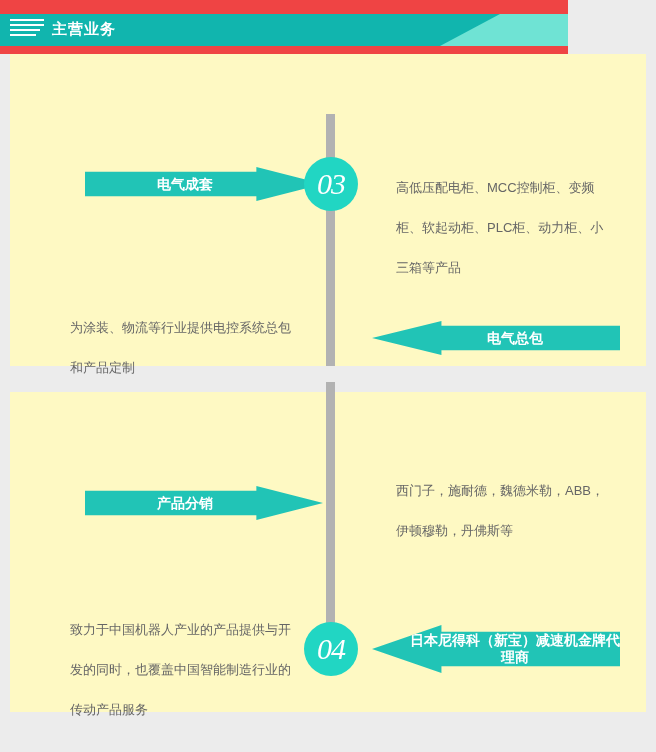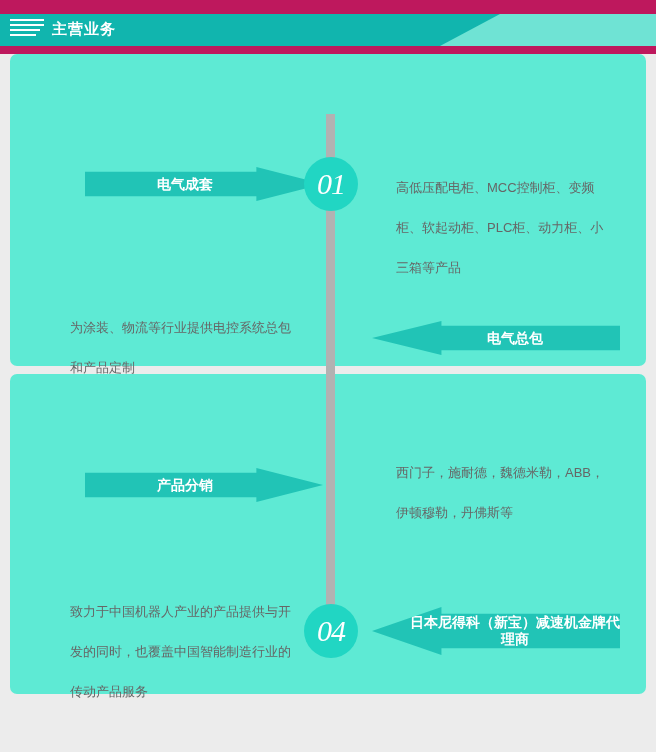--- a/index.html
+++ b/index.html
@@ -11,23 +11,23 @@
     height: 752px;
     background: #ececec;
     font-family: "Liberation Sans", sans-serif;
     color: #555;
     overflow: hidden;
   }
 
   
   .header {
     position: relative;
-    width: 656px;
+    width: 568px;
     height: 54px;
-    background: #be185d;
+    background: #ef4444;
     overflow: hidden;
   }
   .header-bar {
     position: absolute;
     left: 0;
     top: 14px;
     width: 656px;
     height: 32px;
     background: #6fe3d4;
   }
@@ -63,24 +63,23 @@
     top: 20px;
     font-size: 15px;
     font-weight: bold;
     color: #ffffff;
     letter-spacing: 1px;
   }
 
   
   .panel {
     position: relative;
-    margin: 0 10px 8px 10px;
-    background: #5eead4;
+    margin: 0 10px 26px 10px;
+    background: #fef9c3;
     box-sizing: border-box;
-    border-radius: 7px;
   }
   .panel-1 { height: 312px; }
   .panel-2 { height: 320px; }
 
   
   .spine {
     position: absolute;
     left: 316px;
     width: 9px;
     background: #b2b2b2;
@@ -156,21 +155,21 @@
   <div class="header-title">主营业务</div>
 </div>
 
 <div class="panel panel-1">
   <div class="spine"></div>
 
   <div class="banner right" style="left:75px; top:113px; width:200px;">
     <span>电气成套</span>
   </div>
   <div class="circle" style="left:294px; top:103px;">
-    <span>01</span>
+    <span>03</span>
   </div>
   <div class="desc right-col" style="top:114px;">高低压配电柜、MCC控制柜、变频柜、软起动柜、PLC柜、动力柜、小三箱等产品</div>
 
   <div class="desc left-col" style="top:254px; width:225px;">为涂装、物流等行业提供电控系统总包和产品定制</div>
   <div class="banner left" style="left:362px; top:267px; width:210px;">
     <span>电气总包</span>
   </div>
 </div>
 
 <div class="panel panel-2">

